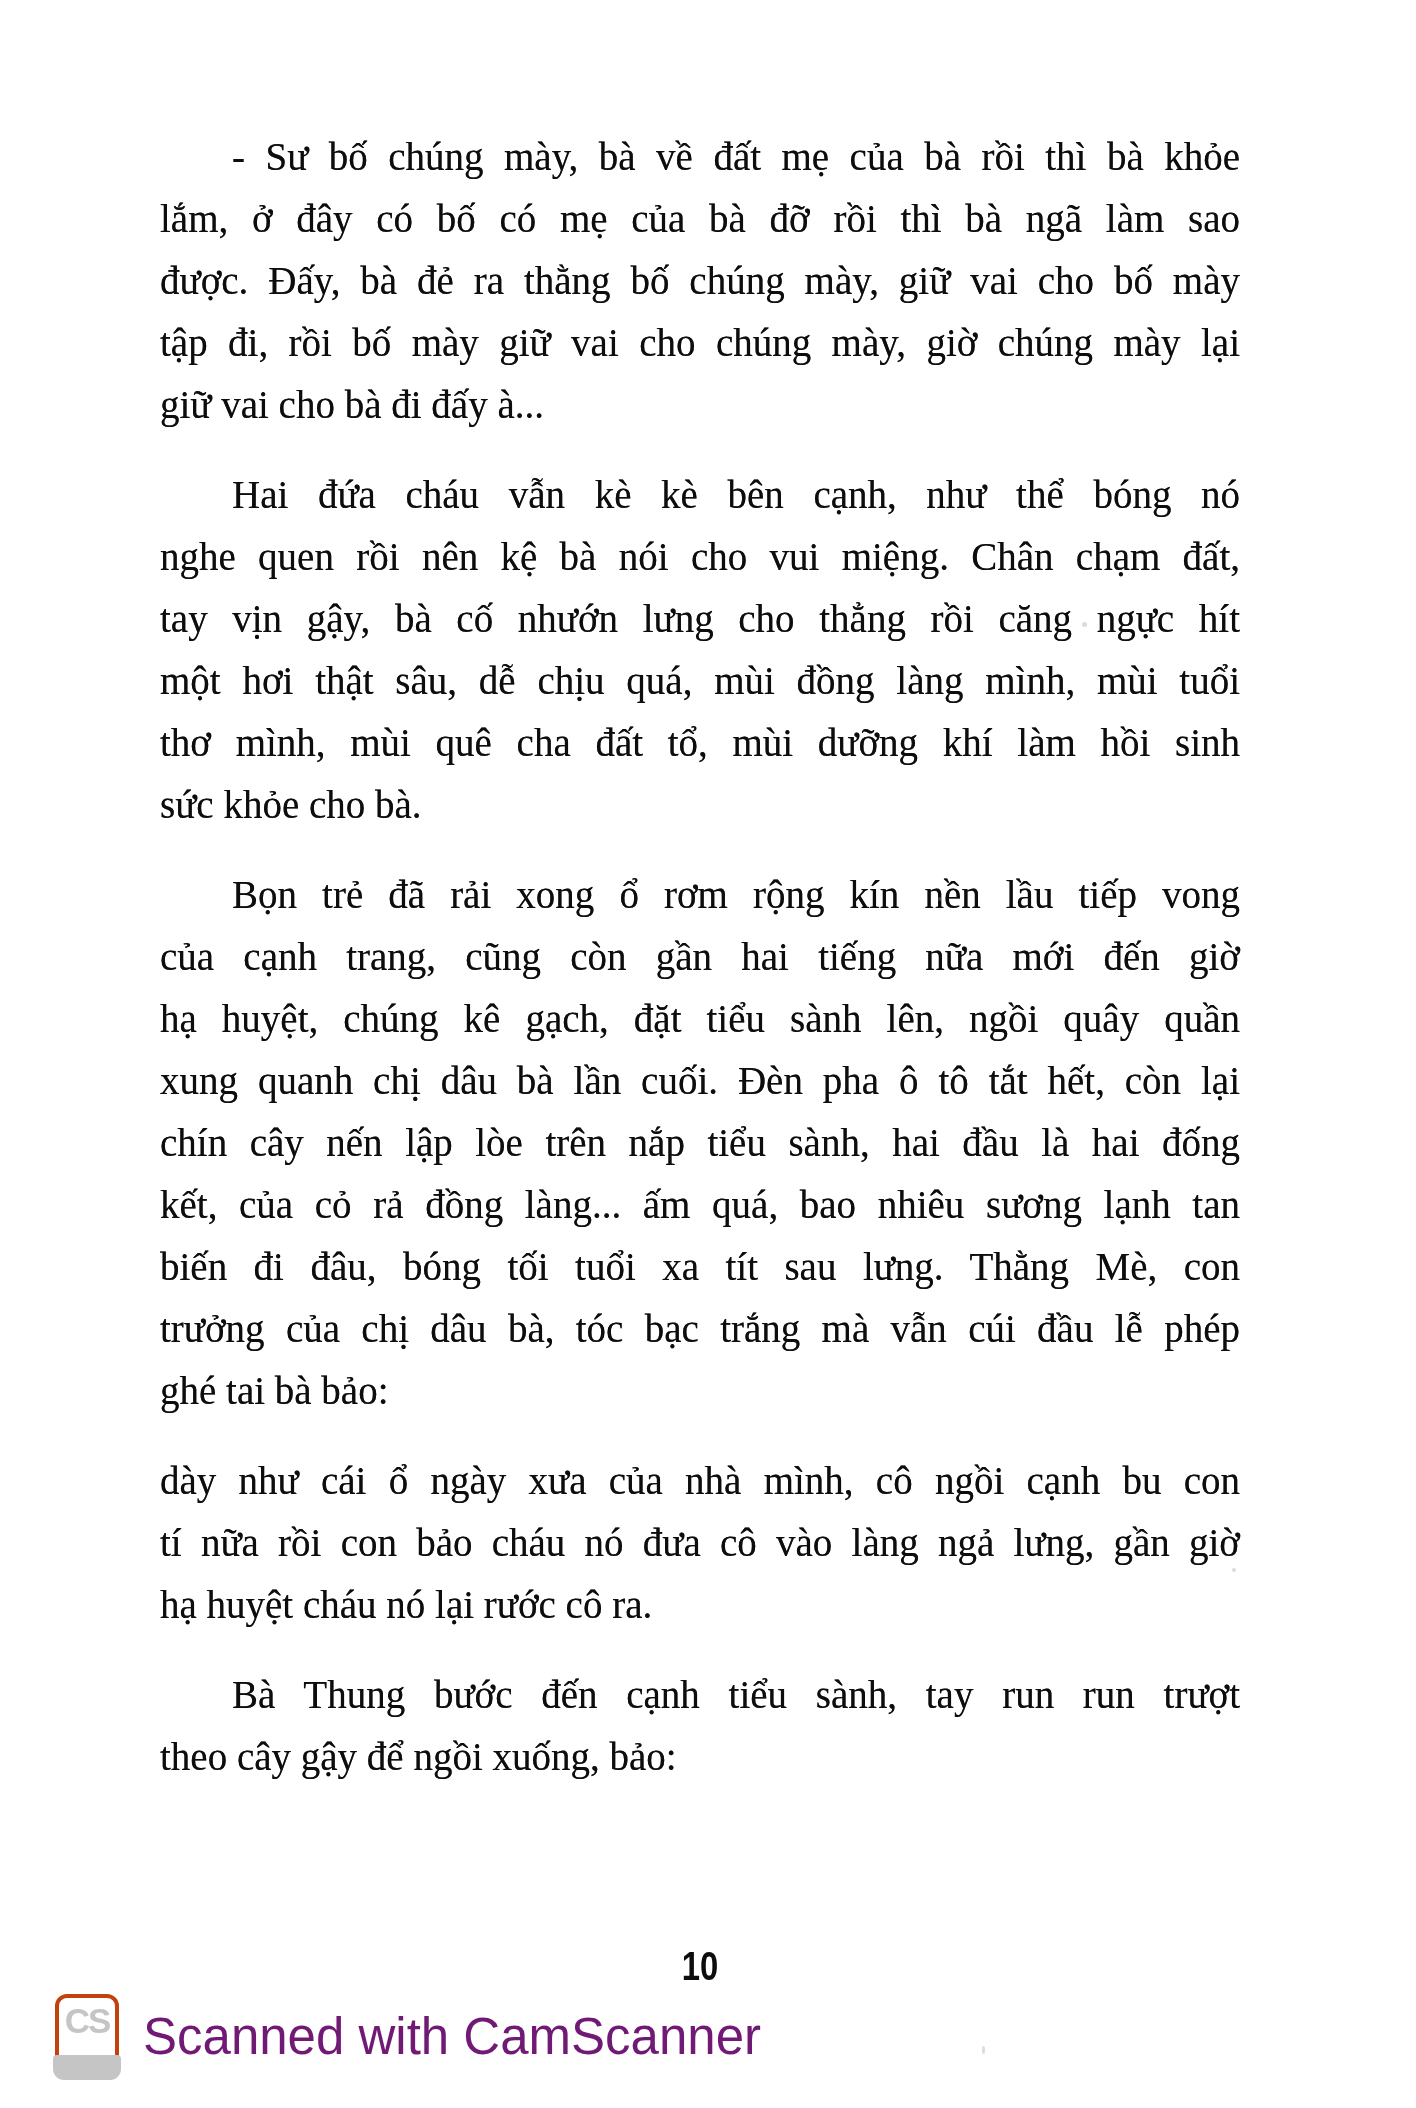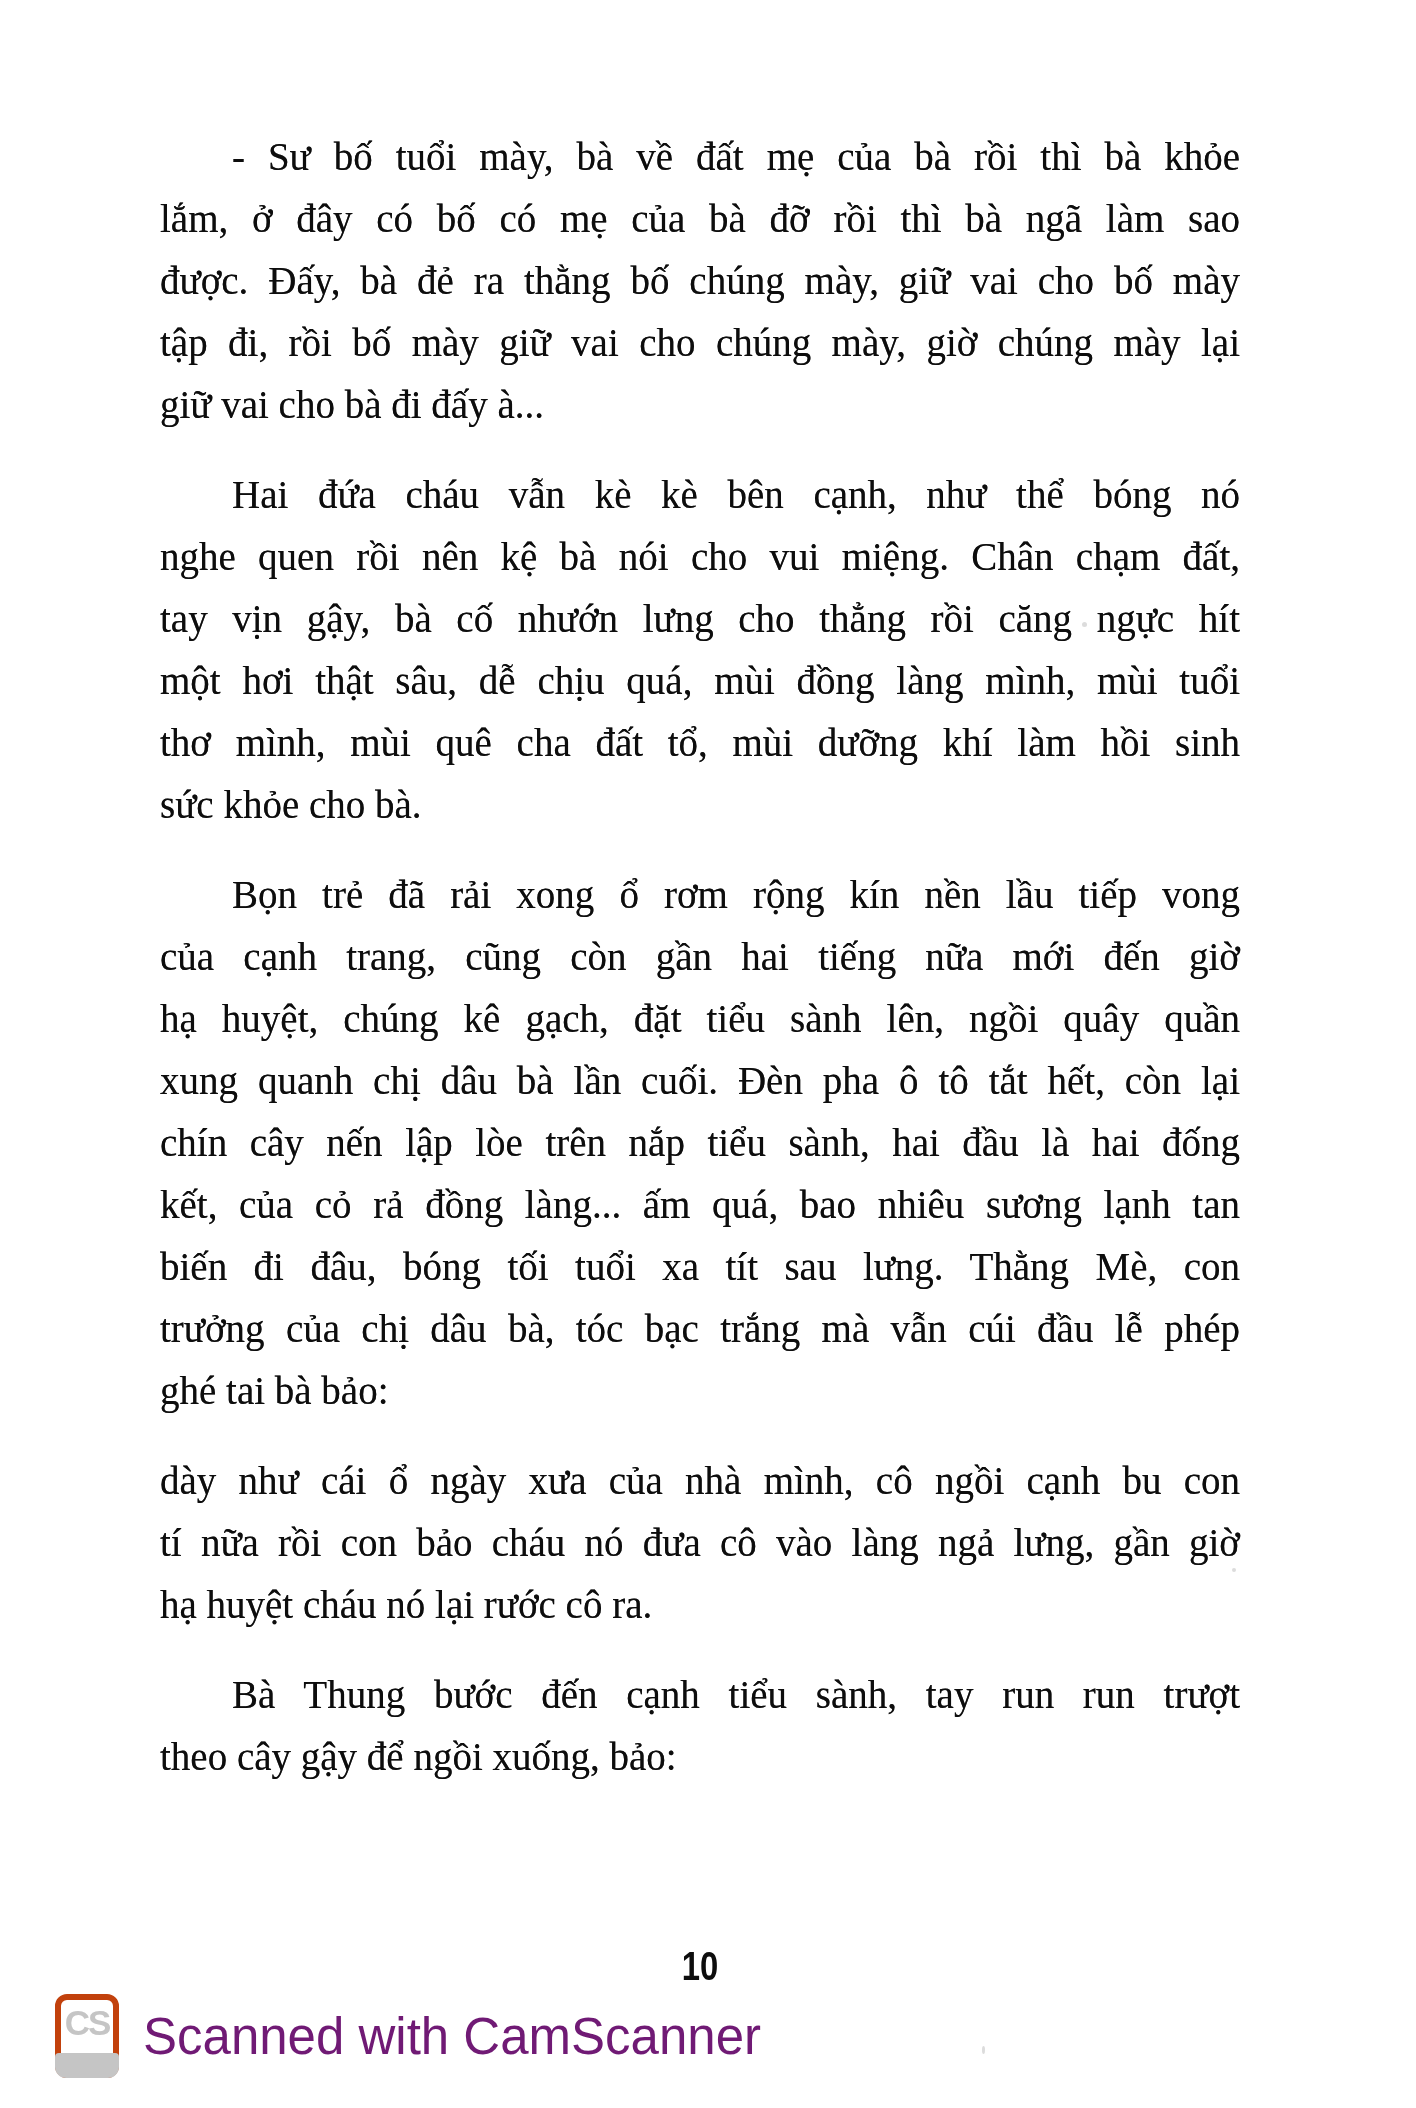--- a/index.html
+++ b/index.html
@@ -53,21 +53,21 @@
     top: 1994px;
     display: flex;
     align-items: center;
     gap: 24px;
   }
   .cs-logo {
     position: relative;
     width: 64px;
     height: 84px;
     box-sizing: border-box;
-    border: 6px solid #c2410c;
+    border: 4px solid #c2410c;
     border-radius: 12px;
     display: flex;
     justify-content: center;
     align-items: flex-start;
     background: #ffffff;
   }
   .cs-letters {
     font-family: "Liberation Sans", "DejaVu Sans", sans-serif;
     font-weight: bold;
     font-size: 35px;
@@ -98,21 +98,21 @@
     opacity: 0.35;
   }
 </style>
 </head>
 <body>
 
 <div class="scan-page">
 
   <div class="text-block">
       <div class="para">
-        <div class="line first">- Sư bố tuổi mày, bà về đất mẹ của bà rồi thì bà khỏe</div>
+        <div class="line first">- Sư bố chúng mày, bà về đất mẹ của bà rồi thì bà khỏe</div>
         <div class="line">lắm, ở đây có bố có mẹ của bà đỡ rồi thì bà ngã làm sao</div>
         <div class="line">được. Đấy, bà đẻ ra thằng bố chúng mày, giữ vai cho bố mày</div>
         <div class="line">tập đi, rồi bố mày giữ vai cho chúng mày, giờ chúng mày lại</div>
         <div class="line last">giữ vai cho bà đi đấy à...</div>
       </div>
       <div class="para">
         <div class="line first">Hai đứa cháu vẫn kè kè bên cạnh, như thể bóng nó</div>
         <div class="line">nghe quen rồi nên kệ bà nói cho vui miệng. Chân chạm đất,</div>
         <div class="line">tay vịn gậy, bà cố nhướn lưng cho thẳng rồi căng ngực hít</div>
         <div class="line">một hơi thật sâu, dễ chịu quá, mùi đồng làng mình, mùi tuổi</div>

